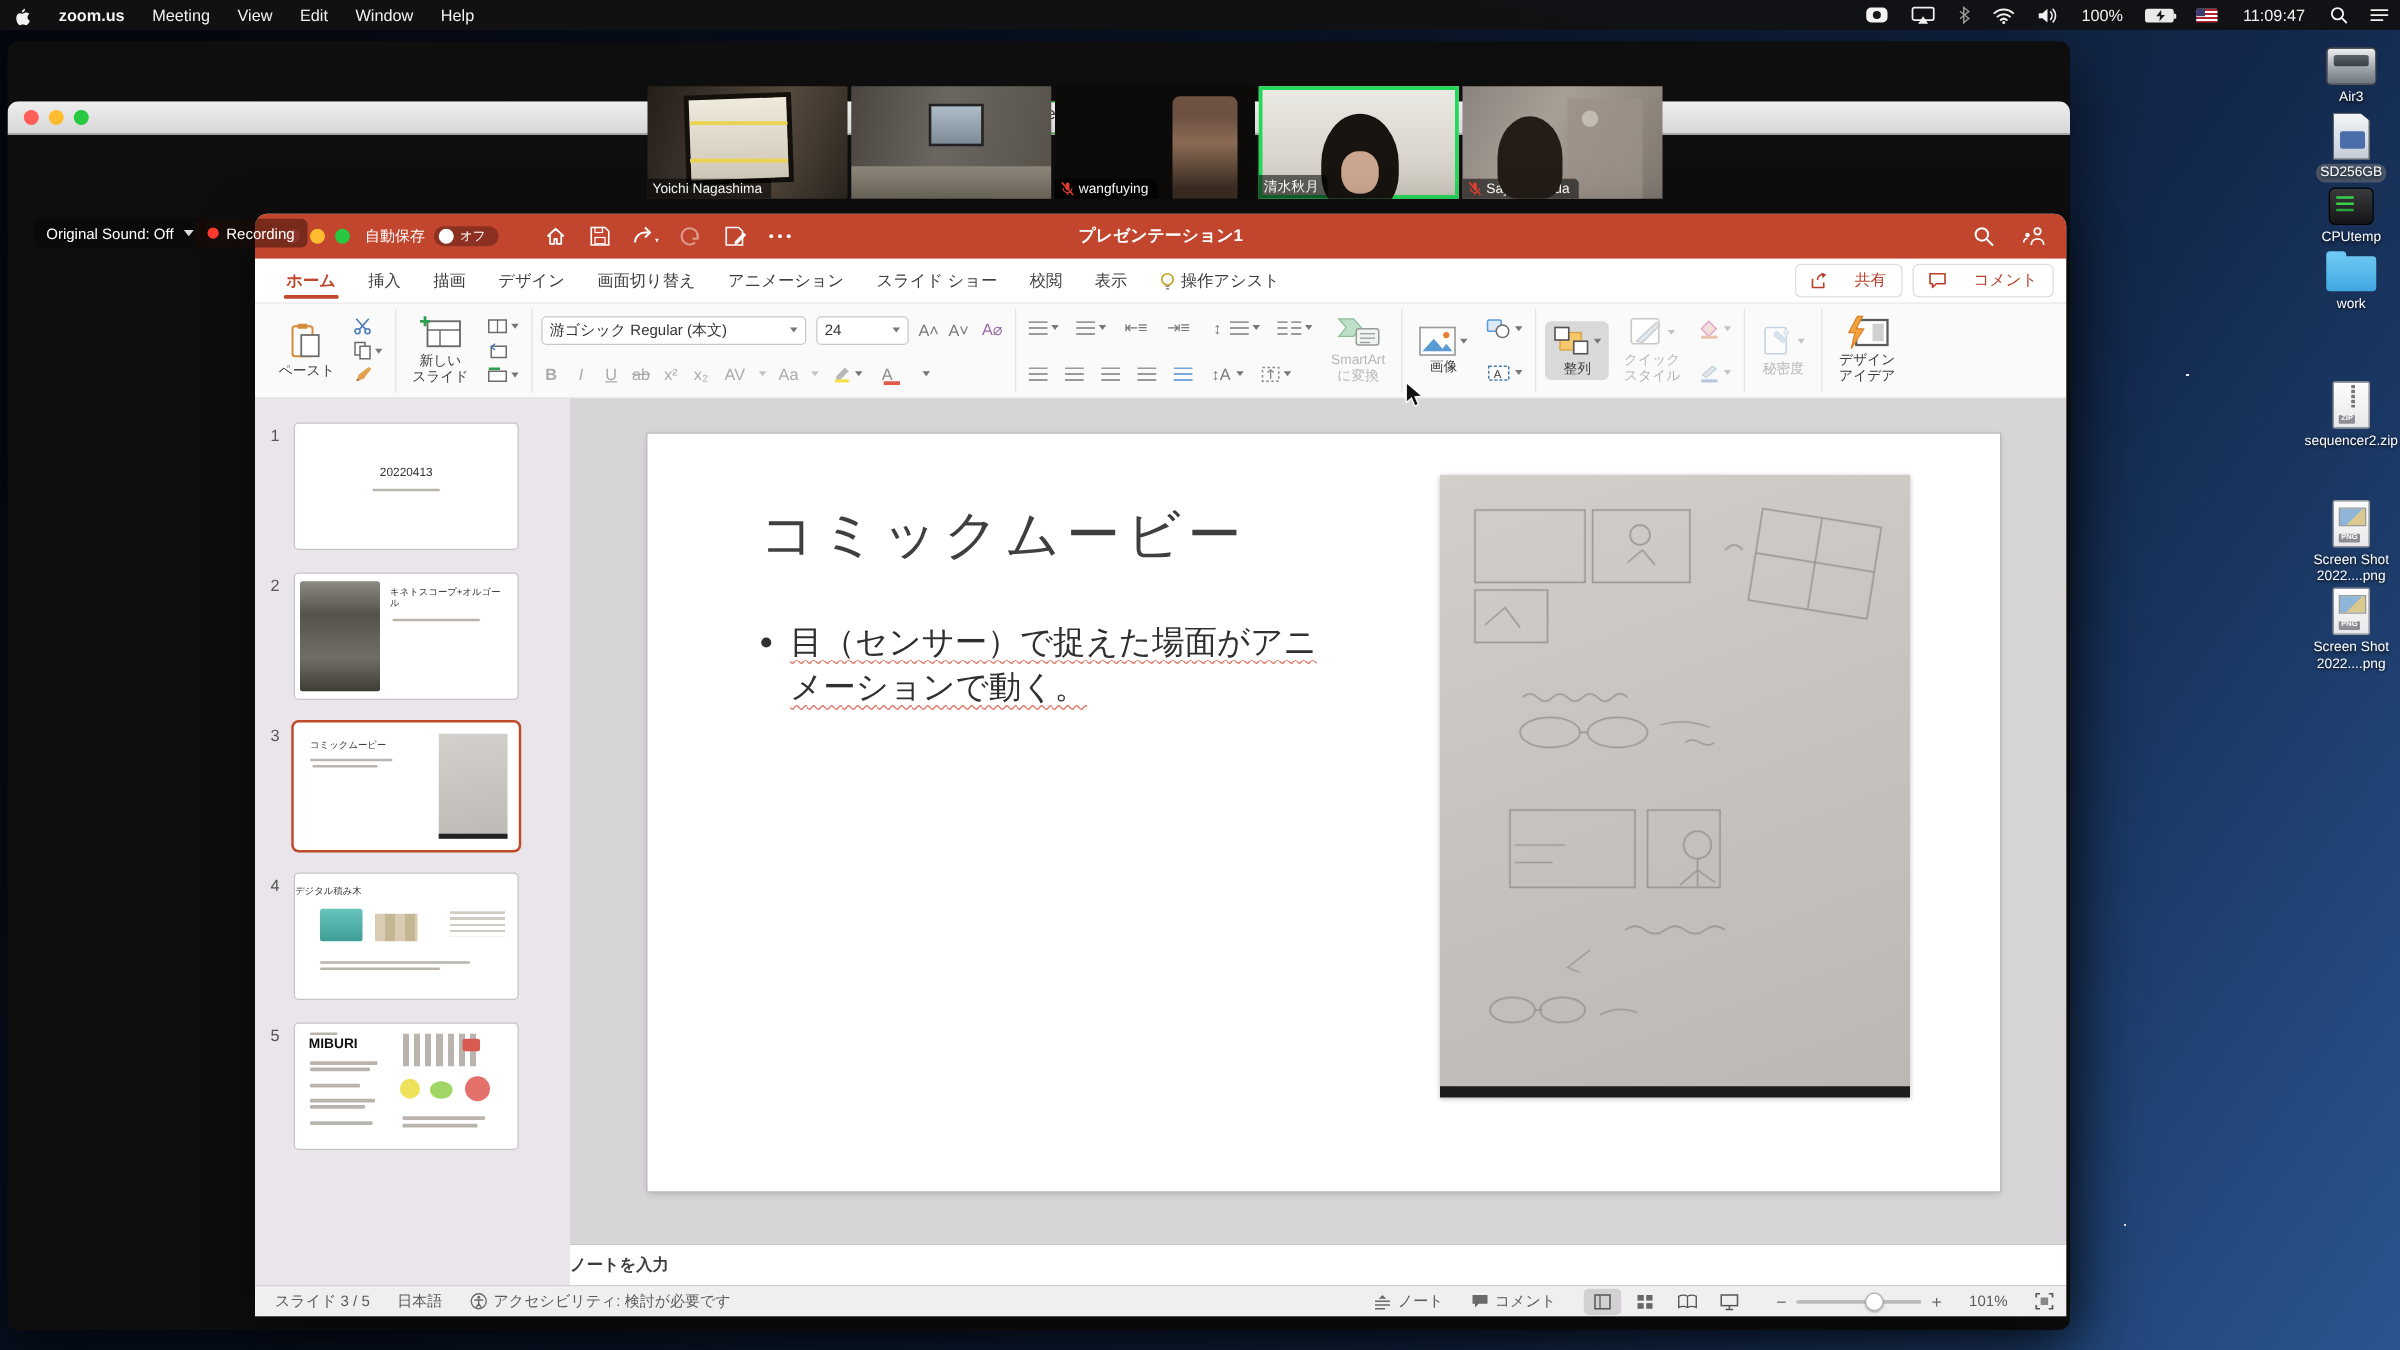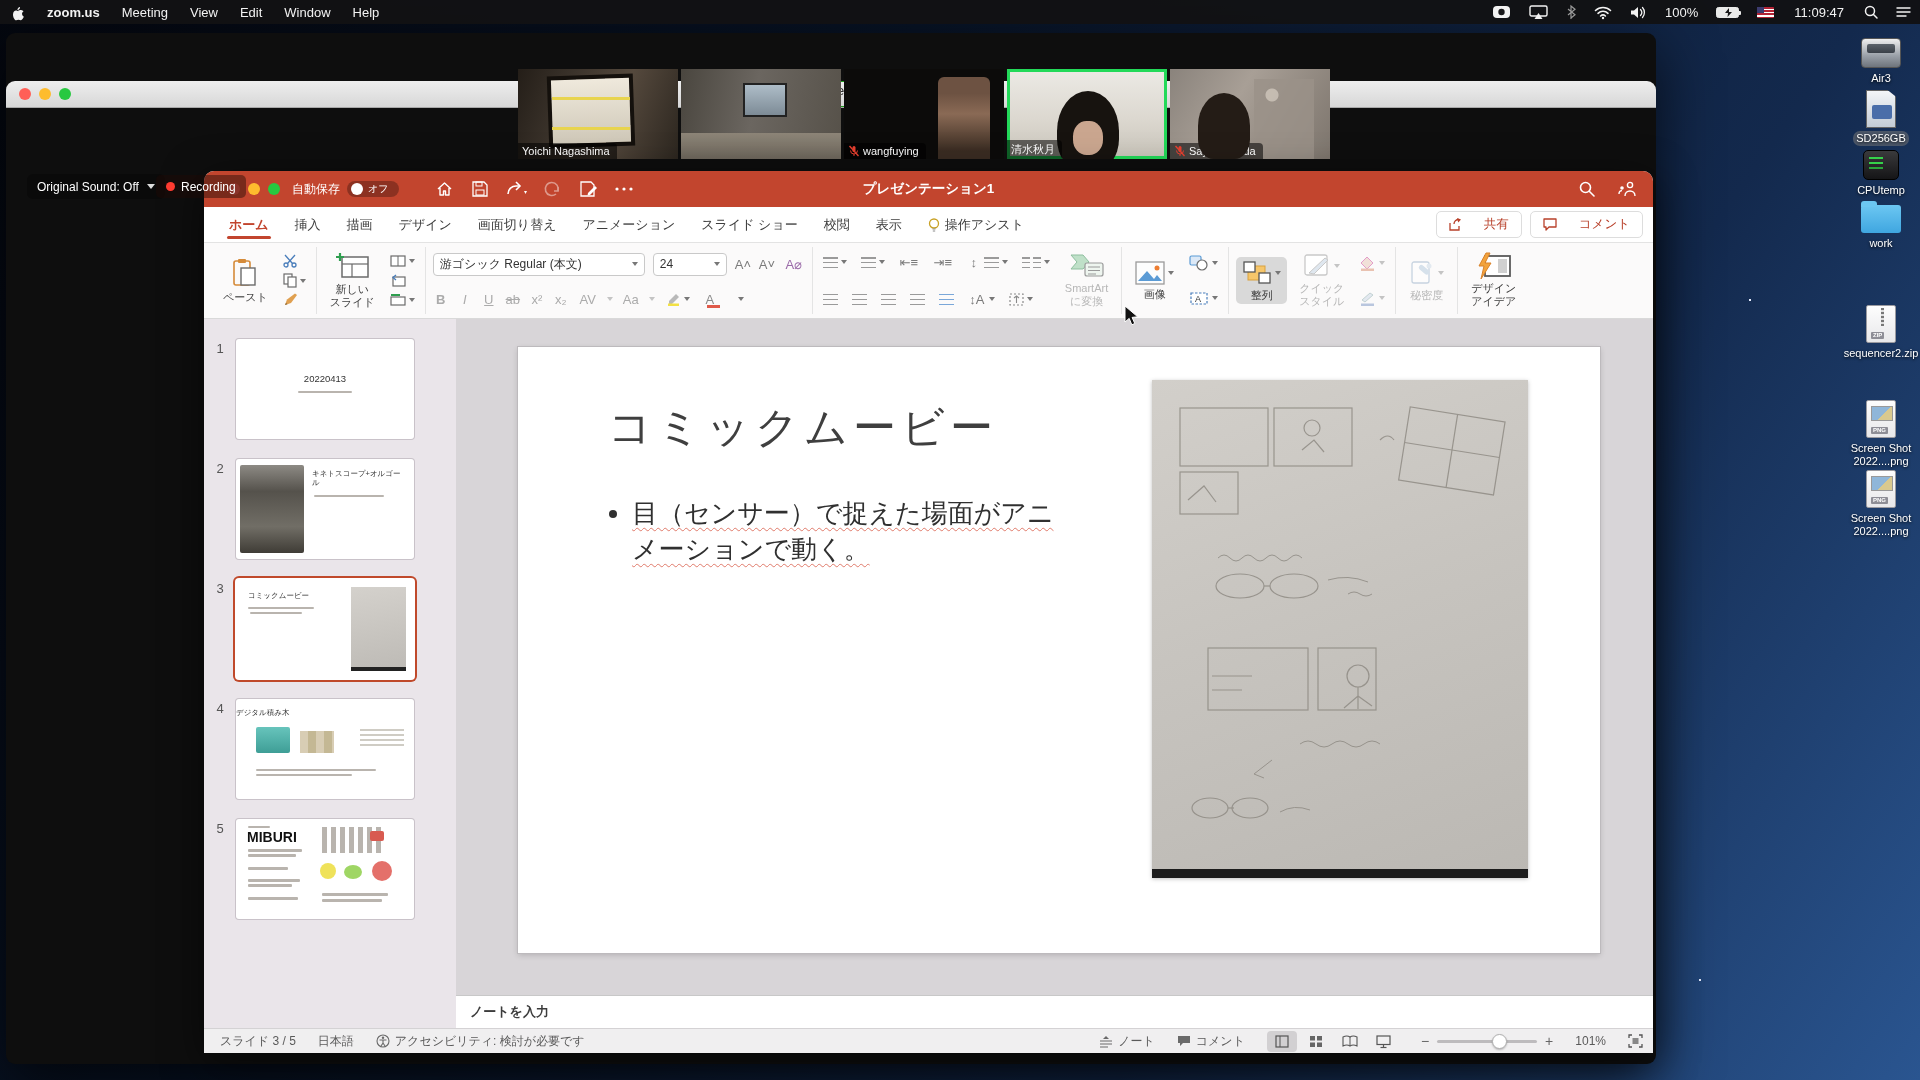--- a/index.html
+++ b/index.html
@@ -168,21 +168,21 @@
     font-weight:300; font-family:"Liberation Sans","DejaVu Sans",sans-serif; }
   #slide-bullets { position:absolute; left:86px; top:148px; width:470px; }
   #slide-bullets li { font-size:26px; color:#303030; line-height:1.4; margin-left:28px;
     text-decoration:underline; text-decoration-style:wavy; text-decoration-color:#e07a6a; text-decoration-thickness:1px; text-underline-offset:5px; }
   #sketch { position:absolute; left:634px; top:33px; width:376px; height:498px;
     background:linear-gradient(160deg,#d2cfca 0%,#c7c4bf 45%,#bbb8b3 100%); box-shadow:0 1px 4px rgba(0,0,0,.25); }
   #sketch::after { content:""; position:absolute; left:0; bottom:0; width:100%; height:9px; background:#1c1c1c; }
 
   
   #notesbar { height:33px; background:#fff; border-top:1px solid #c8c8c8; display:flex; align-items:center;
-    padding-left:14px; font-size:13px; font-weight:bold; color:#3c3c3c; flex:0 0 auto; }
+    font-size:13px; font-weight:bold; color:#3c3c3c; flex:0 0 auto; }
   #statusbar { height:25px; background:#f0eff0; border-top:1px solid #d4d2d4; display:flex; align-items:center;
     font-size:12px; color:#5a5a5a; padding:0 10px 0 16px; gap:22px; flex:0 0 auto; }
   #statusbar .spacer { flex:1; }
   .sb-item { display:flex; align-items:center; gap:5px; white-space:nowrap; }
   .viewbtn { width:30px; height:21px; display:flex; align-items:center; justify-content:center; border-radius:4px; }
   .viewbtn.sel { background:#d2d0d2; }
   .slider { display:flex; align-items:center; gap:8px; }
   .track { width:100px; height:3px; background:#bdbbbd; border-radius:2px; position:relative; }
   .track .knb { position:absolute; left:55px; top:-6px; width:15px; height:15px; border-radius:50%; background:#fff; border:1px solid #b0b0b0; box-shadow:0 1px 2px rgba(0,0,0,.25); }
   .pm { font-size:14px; color:#666; }
@@ -785,21 +785,21 @@
             <div style="position:absolute;right:10px;top:30px;width:44px;height:20px;background:repeating-linear-gradient(#cfccc4 0 2px,transparent 2px 5px)"></div>
             <div class="tline" style="position:absolute;left:20px;top:70px;width:120px;height:2px"></div>
             <div class="tline" style="position:absolute;left:20px;top:75px;width:96px;height:2px"></div>
           </div>
         </div>
 
         <div class="thumbwrap" style="top:500px">
           <div class="tnum">5</div>
           <div class="thumb">
             <div class="tline" style="position:absolute;left:12px;top:7px;width:22px;height:2px"></div>
-            <div style="position:absolute;left:11px;top:10px;font-size:14px;font-weight:bold;color:#111">MIBURI</div>
+            <div style="position:absolute;left:11px;top:10px;font-size:11px;font-weight:bold;color:#111">MIBURI</div>
             <div class="tline" style="position:absolute;left:12px;top:30px;width:54px"></div>
             <div class="tline" style="position:absolute;left:12px;top:35px;width:48px"></div>
             <div class="tline" style="position:absolute;left:12px;top:48px;width:40px"></div>
             <div class="tline" style="position:absolute;left:12px;top:60px;width:52px"></div>
             <div class="tline" style="position:absolute;left:12px;top:65px;width:44px"></div>
             <div class="tline" style="position:absolute;left:12px;top:78px;width:50px"></div>
             <div style="position:absolute;left:86px;top:8px;width:60px;height:26px;background:repeating-linear-gradient(90deg,#b9b4ae 0 5px,transparent 5px 9px)"></div>
             <div style="position:absolute;left:134px;top:12px;width:14px;height:10px;background:#d85a50;border-radius:2px"></div>
             <div style="position:absolute;left:84px;top:44px;width:16px;height:16px;border-radius:50%;background:#efe25a"></div>
             <div style="position:absolute;left:108px;top:46px;width:18px;height:14px;border-radius:50%;background:#9fd664"></div>

